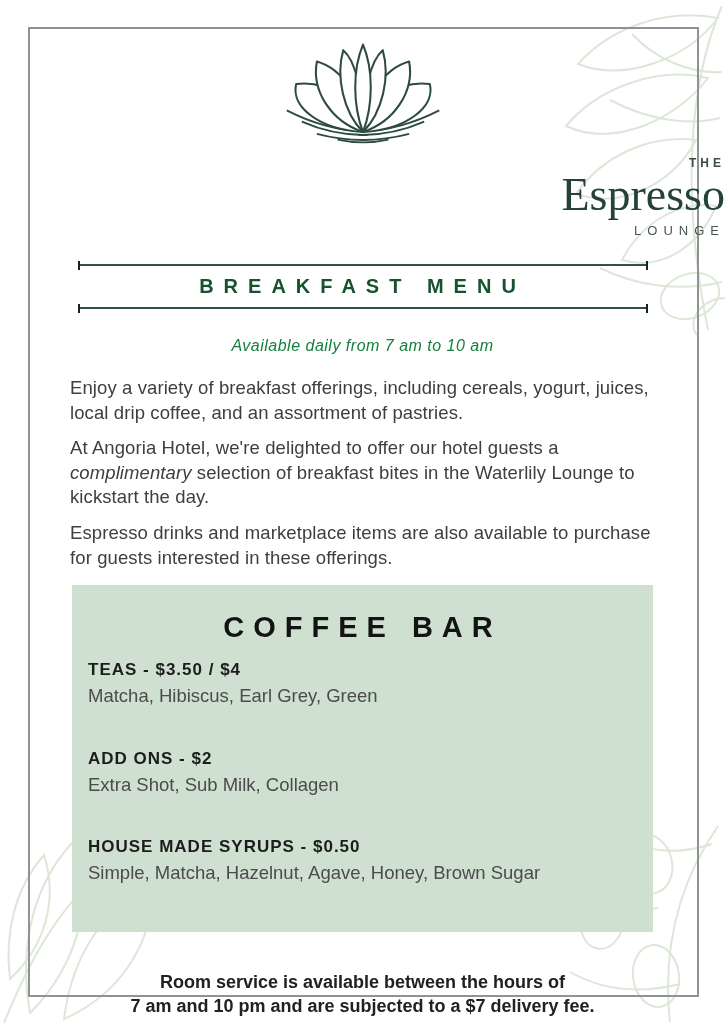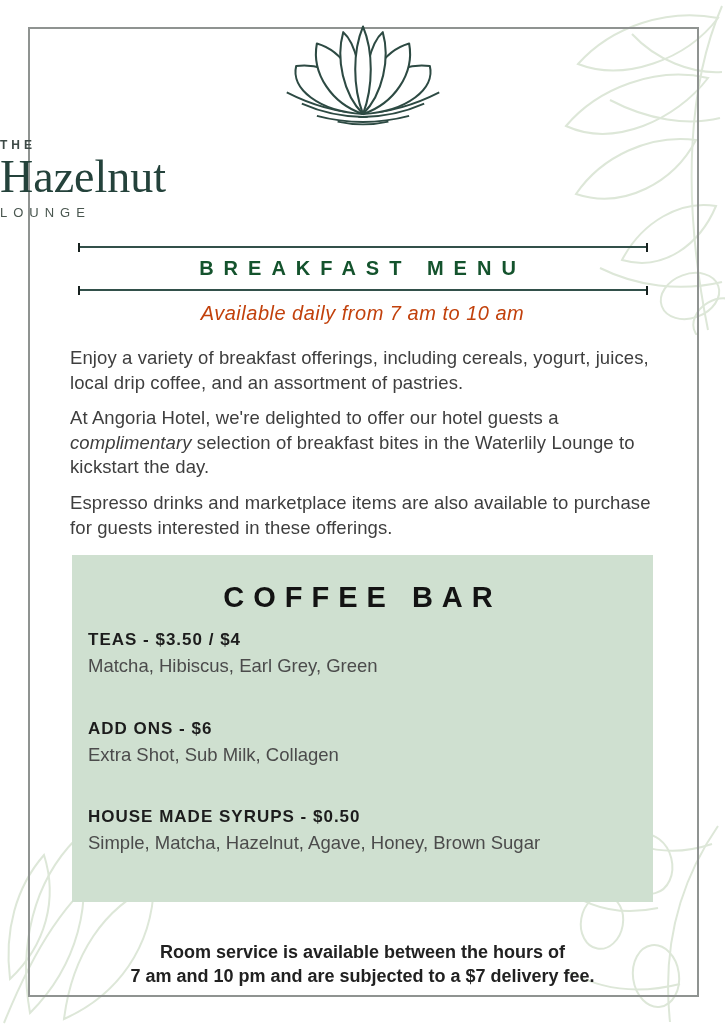--- a/index.html
+++ b/index.html
@@ -13,21 +13,21 @@
   .deco-bl{bottom:0;left:0;}
   .deco-br{bottom:0;right:0;}
   
   .frame{
     position:absolute;left:28px;top:27px;right:26px;bottom:27px;
     border:2px solid #8f9391;z-index:1;pointer-events:none;
   }
   .content{position:relative;z-index:2;}
 
   
-  .logo-block{padding-top:20px;text-align:left;}
+  .logo-block{padding-top:38px;text-align:right;}
   .lotus{display:block;margin:0 auto;}
   .brand-the{margin-top:8px;font-size:12px;font-weight:600;letter-spacing:4px;color:#3e4a47;}
   .brand-name{
     font-family:"Liberation Serif",serif;font-size:46px;line-height:1.0;
     color:#24423b;margin-top:2px;
   }
   .brand-lounge{margin-top:5px;font-size:13px;letter-spacing:6px;color:#49564f;}
 
   
   .header-block{margin:26px auto 0;width:570px;text-align:center;}
@@ -35,22 +35,22 @@
   .rule::before,.rule::after{
     content:"";position:absolute;top:-3px;width:2px;height:9px;background:#17211f;
   }
   .rule::before{left:0;}
   .rule::after{right:0;}
   .menu-title{
     margin:9px 0;font-size:20px;font-weight:800;letter-spacing:10px;
     color:#14532d;white-space:nowrap;
   }
   .subtitle{
-    margin-top:11px;font-size:20px;font-style:italic;font-weight:300;
-    color:#c2410c;letter-spacing:0.5px;
+    margin-top:28px;font-size:16px;font-style:italic;font-weight:300;
+    color:#15803d;letter-spacing:0.5px;
   }
 
   
   .intro{margin:21px 62px 0 70px;}
   .intro p{
     margin:0 0 11px 0;font-size:18.5px;line-height:1.33;color:#3e3e3e;
     letter-spacing:0.1px;
   }
   .intro .it{font-style:italic;}
 
@@ -137,21 +137,21 @@
           <path d="M85,99 C64,78 56,40 64,12 C78,24 84,58 85,99 Z"></path>
           <path d="M85,99 C106,78 114,40 106,12 C92,24 86,58 85,99 Z"></path>
           <path d="M85,99 C74,70 74,32 85,6 C96,32 96,70 85,99 Z"></path>
         </g>
         <g fill="none" stroke="#2d4a43" stroke-width="2">
           <path d="M36,101 Q85,114 134,101"></path>
           <path d="M58,107 Q85,113 112,107"></path>
         </g>
       </svg>
       <div class="brand-the">THE</div>
-      <div class="brand-name">Hazelnut</div>
+      <div class="brand-name">Espresso</div>
       <div class="brand-lounge">LOUNGE</div>
     </div>
 
     <div class="header-block">
       <div class="rule"></div>
       <div class="menu-title">BREAKFAST MENU</div>
       <div class="rule"></div>
       <div class="subtitle">Available daily from 7 am to 10 am</div>
     </div>
 
@@ -163,21 +163,21 @@
 
     <div class="panel">
       <div class="panel-title">COFFEE BAR</div>
       <div class="cols">
         <div class="col-right">
           <div class="item gap-lg">
             <div class="item-name">TEAS - $3.50 / $4</div>
             <div class="item-desc">Matcha, Hibiscus, Earl Grey, Green</div>
           </div>
           <div class="item">
-            <div class="item-name">ADD ONS - $6</div>
+            <div class="item-name">ADD ONS - $2</div>
             <div class="item-desc">Extra Shot, Sub Milk, Collagen</div>
           </div>
         </div>
       </div>
       <div class="item item-wide">
         <div class="item-name">HOUSE MADE SYRUPS - $0.50</div>
         <div class="item-desc">Simple, Matcha, Hazelnut, Agave, Honey, Brown Sugar</div>
       </div>
     </div>
 

